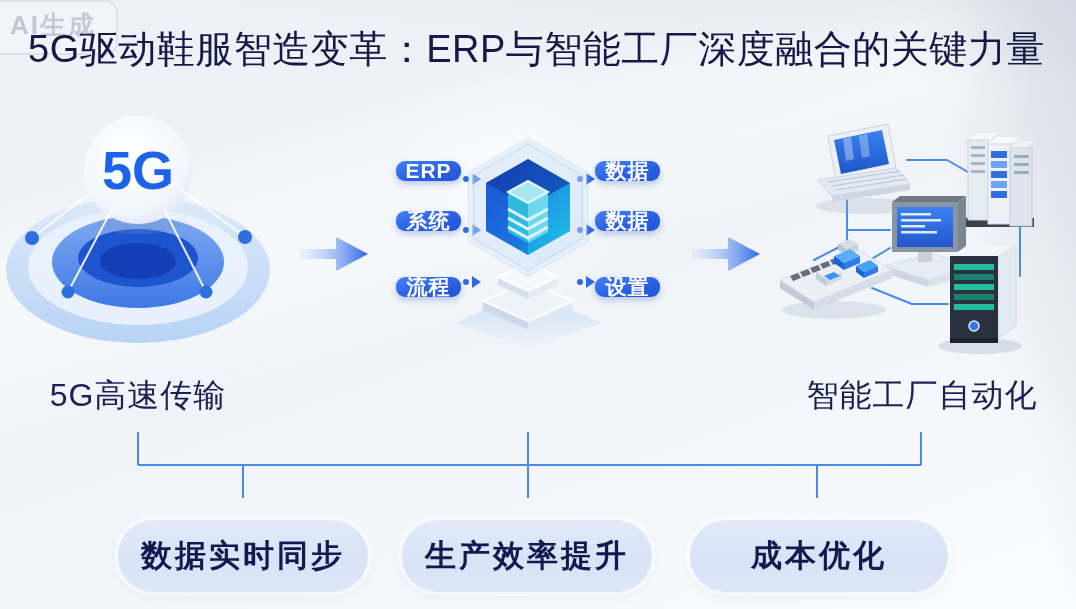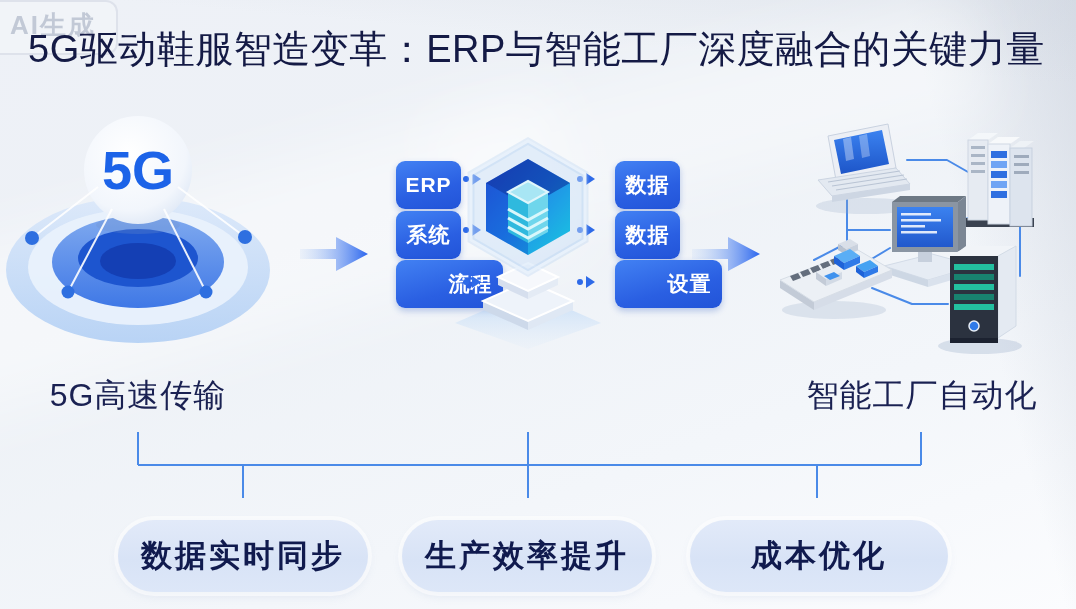--- a/index.html
+++ b/index.html
@@ -24,28 +24,28 @@
 
   .title{position:absolute;left:28px;top:24px;width:1040px;
     font-size:38px;font-weight:400;color:#141a45;letter-spacing:.5px;white-space:nowrap;}
 
   .stage-label{position:absolute;top:374px;width:260px;text-align:center;
     font-size:32px;font-weight:400;color:#1a2152;letter-spacing:1px;white-space:nowrap;}
   .stage1-label{left:8px;}
   .stage2-label{left:398px;}
   .stage3-label{left:792px;}
 
-  .tag{position:absolute;width:65px;height:48px;border-radius:9px;
+  .tag{position:absolute;width:65px;height:20px;border-radius:9px;
     background:linear-gradient(165deg,#4281f3 0%,#2a5fe2 60%,#2254d8 100%);
     color:#ffffff;font-size:21px;font-weight:700;letter-spacing:1px;
     display:flex;align-items:center;justify-content:center;
     box-shadow:0 3px 6px rgba(30,80,190,.28);text-align:right;}
   .tag-l{left:396px;}
-  .tag-r{left:595px;margin-left:20px;}
-  .row1{top:161px;} .row2{top:211px;} .row3{top:260px;padding-left:42px;}
+  .tag-r{left:595px;}
+  .row1{top:161px;} .row2{top:211px;} .row3{top:277px;}
 
   .mini-arrow{position:absolute;display:flex;align-items:center;gap:3px;height:12px;}
   .mini-arrow .dot{width:6px;height:6px;border-radius:50%;background:#2e6ae8;display:block;}
   .mini-arrow .tri{width:0;height:0;border-top:6px solid transparent;
     border-bottom:6px solid transparent;border-left:9px solid #2e6ae8;display:block;}
   .ma-l{left:463px;} .ma-r{left:577px;}
   .ma-row1{top:173px;} .ma-row2{top:224px;} .ma-row3{top:276px;}
 
   .flow-arrow{position:absolute;top:234px;}
   .flow-arrow-1{left:300px;} .flow-arrow-2{left:692px;}

